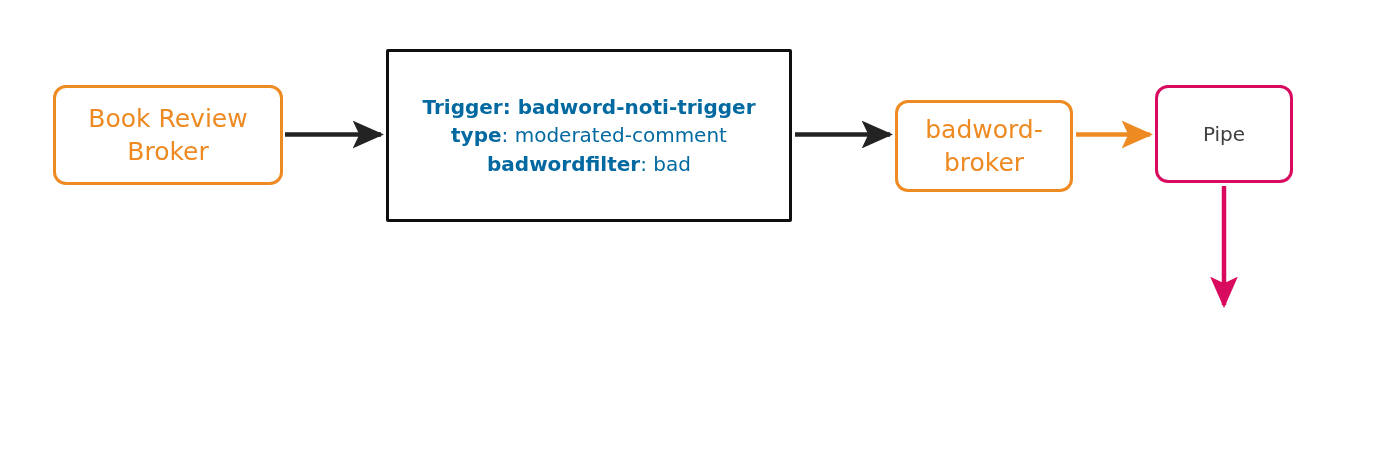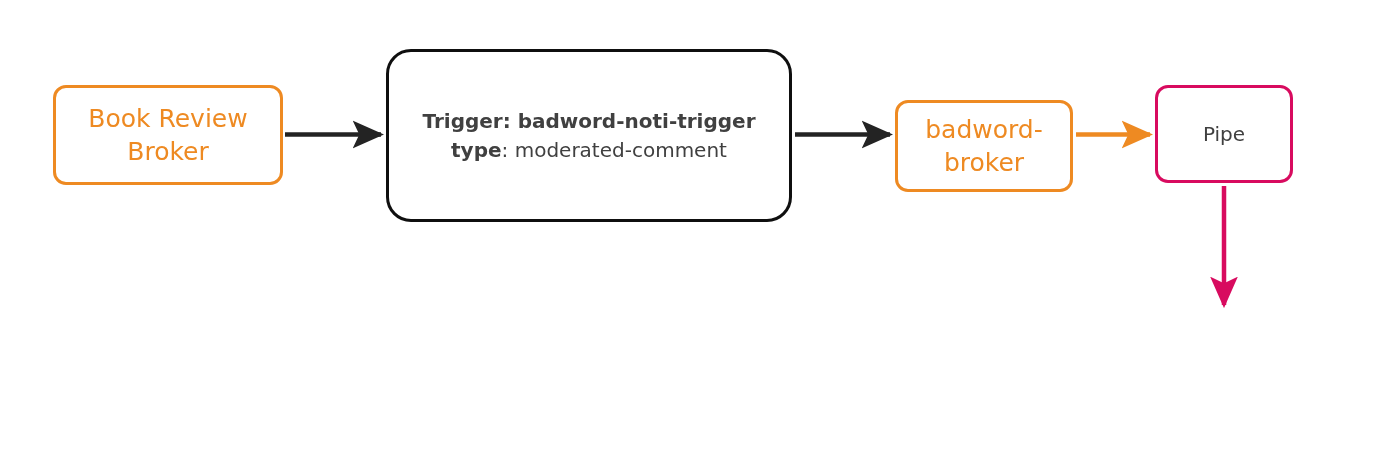--- a/index.html
+++ b/index.html
@@ -52,22 +52,22 @@
   .node-crimson {
     border: 3px solid #d80b5f;
     border-radius: 13px;
     color: #404040;
     font-size: 20px;
   }
 
   
   .node-black {
     border: 3.5px solid #0f0f0f;
-    border-radius: 25px;
-    color: #404040;
+    border-radius: 2px;
+    color: #0369a1;
     font-size: 20px;
     flex-direction: column;
     justify-content: center;
   }
   .node-black .trig-line {
     display: block;
     white-space: nowrap;
     line-height: 1.42;
   }
   .trig-key {
@@ -131,20 +131,23 @@
     </span>
   </div>
 
   <div class="node node-black" id="node-trigger">
     <span class="trig-line">
       <span class="trig-all-bold">Trigger: badword-noti-trigger</span>
     </span>
     <span class="trig-line">
       <span class="trig-key">type</span><span class="trig-val">: </span><span class="trig-val">moderated-comment</span>
     </span>
+    <span class="trig-line">
+      <span class="trig-key">badwordfilter</span><span class="trig-val">: </span><span class="trig-val">bad</span>
+    </span>
   </div>
 
   <div class="node node-orange" id="node-badword-broker">
     <span class="node-label">
       <span>badword-</span><br>
       <span>broker</span>
     </span>
   </div>
 
   <div class="node node-crimson" id="node-pipe">

